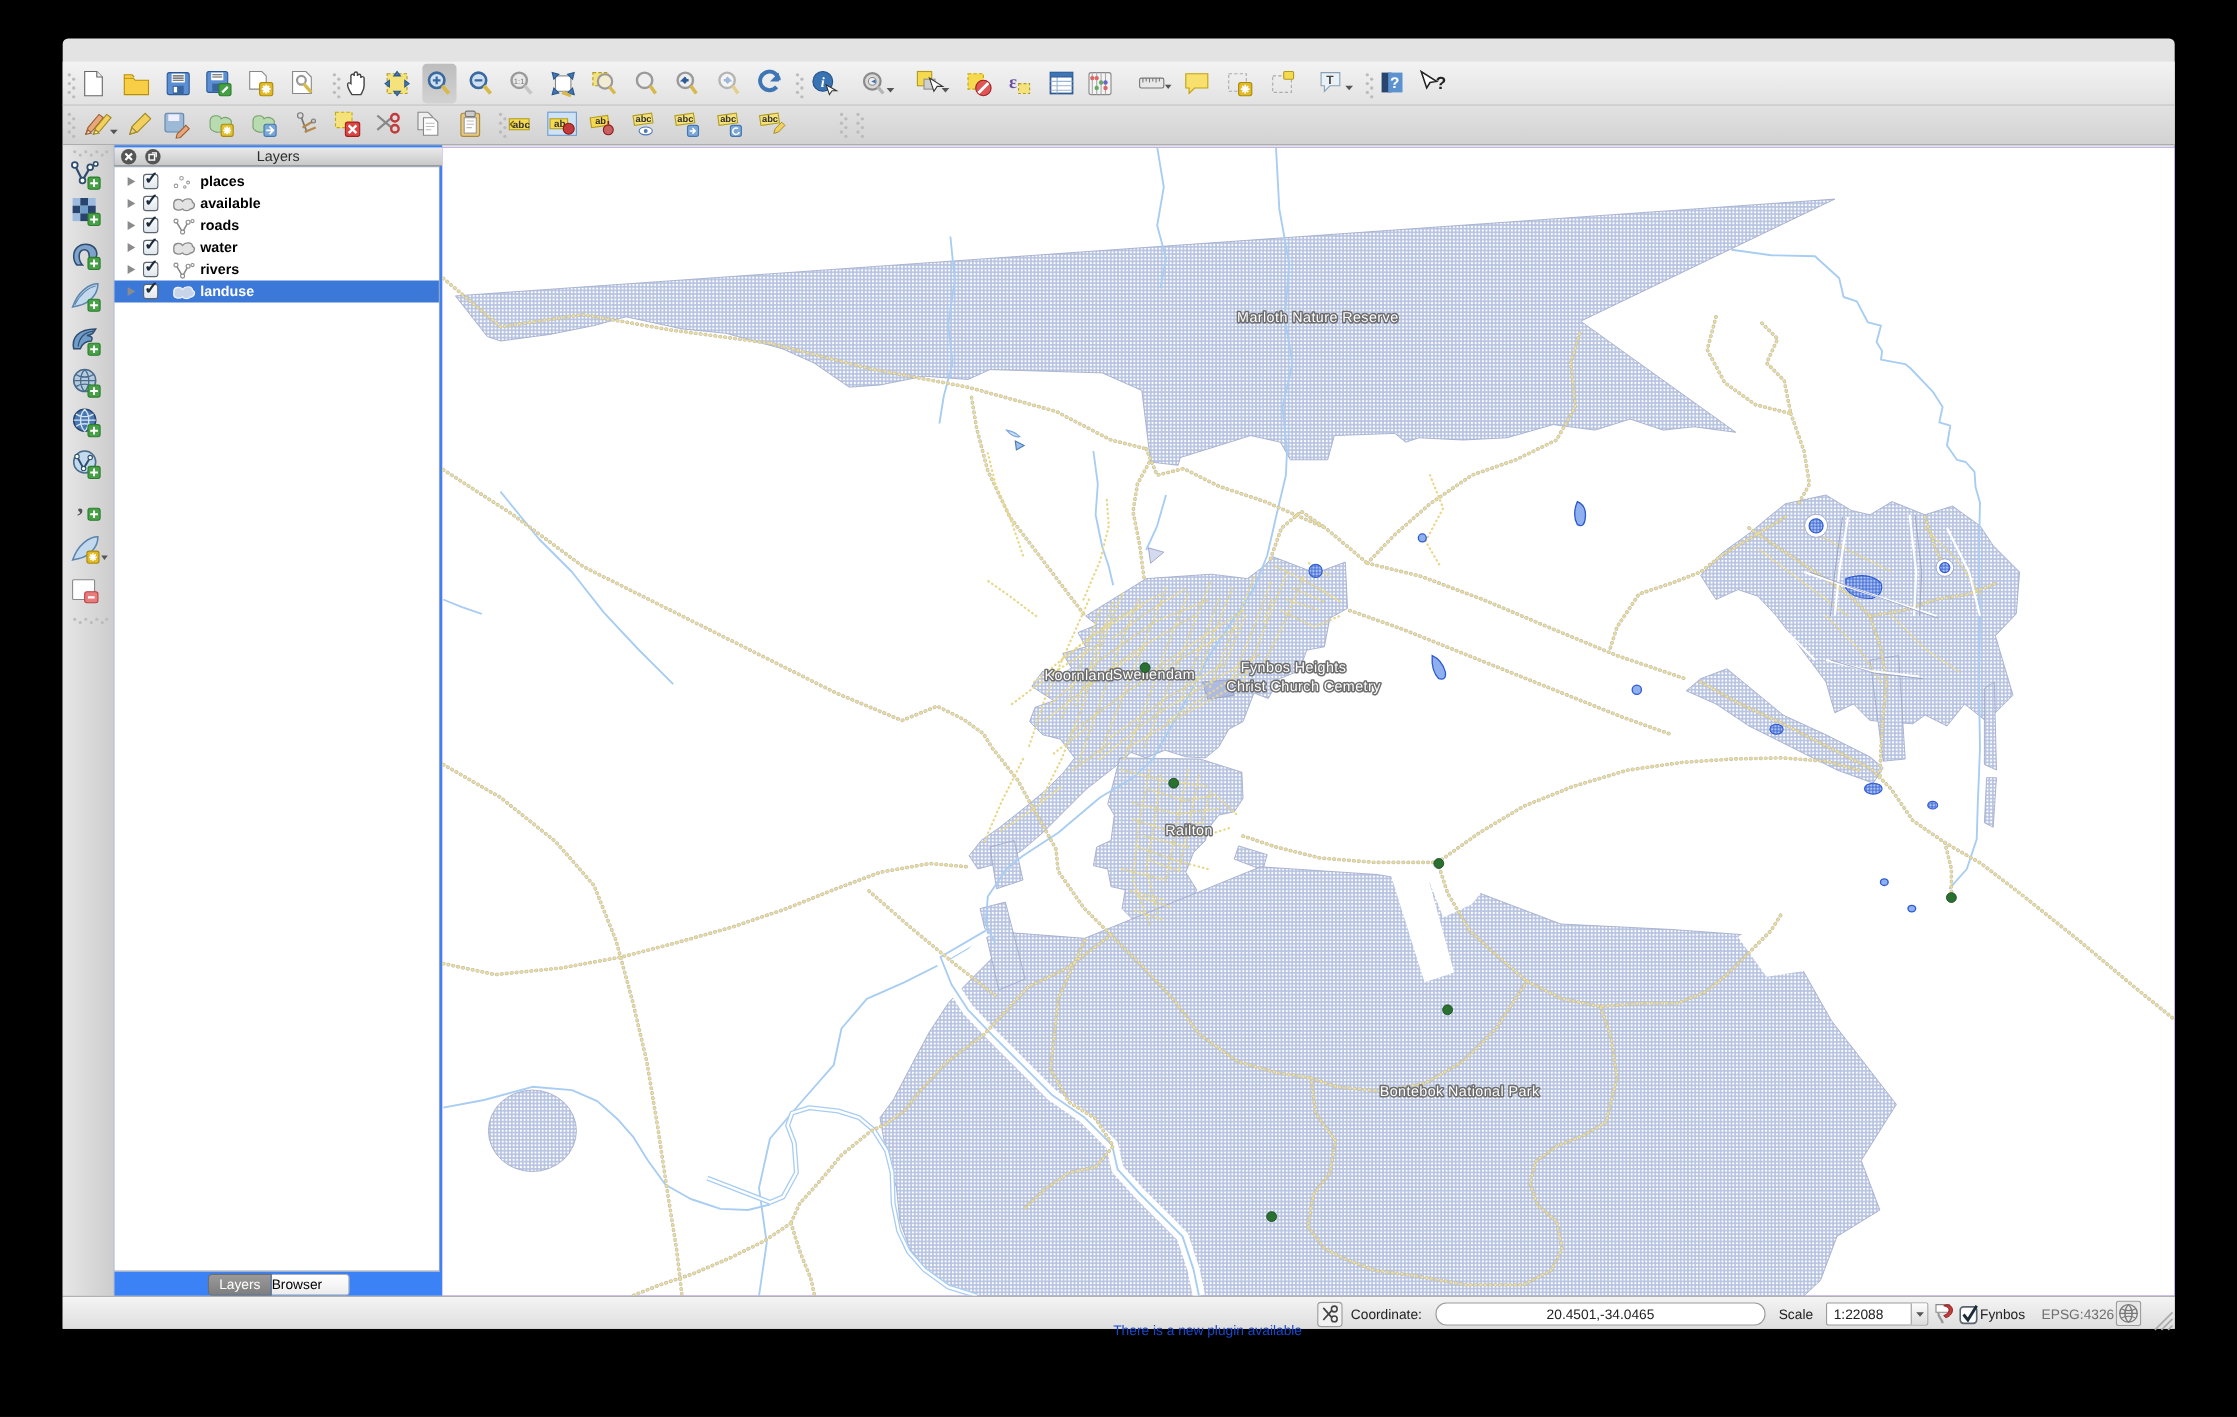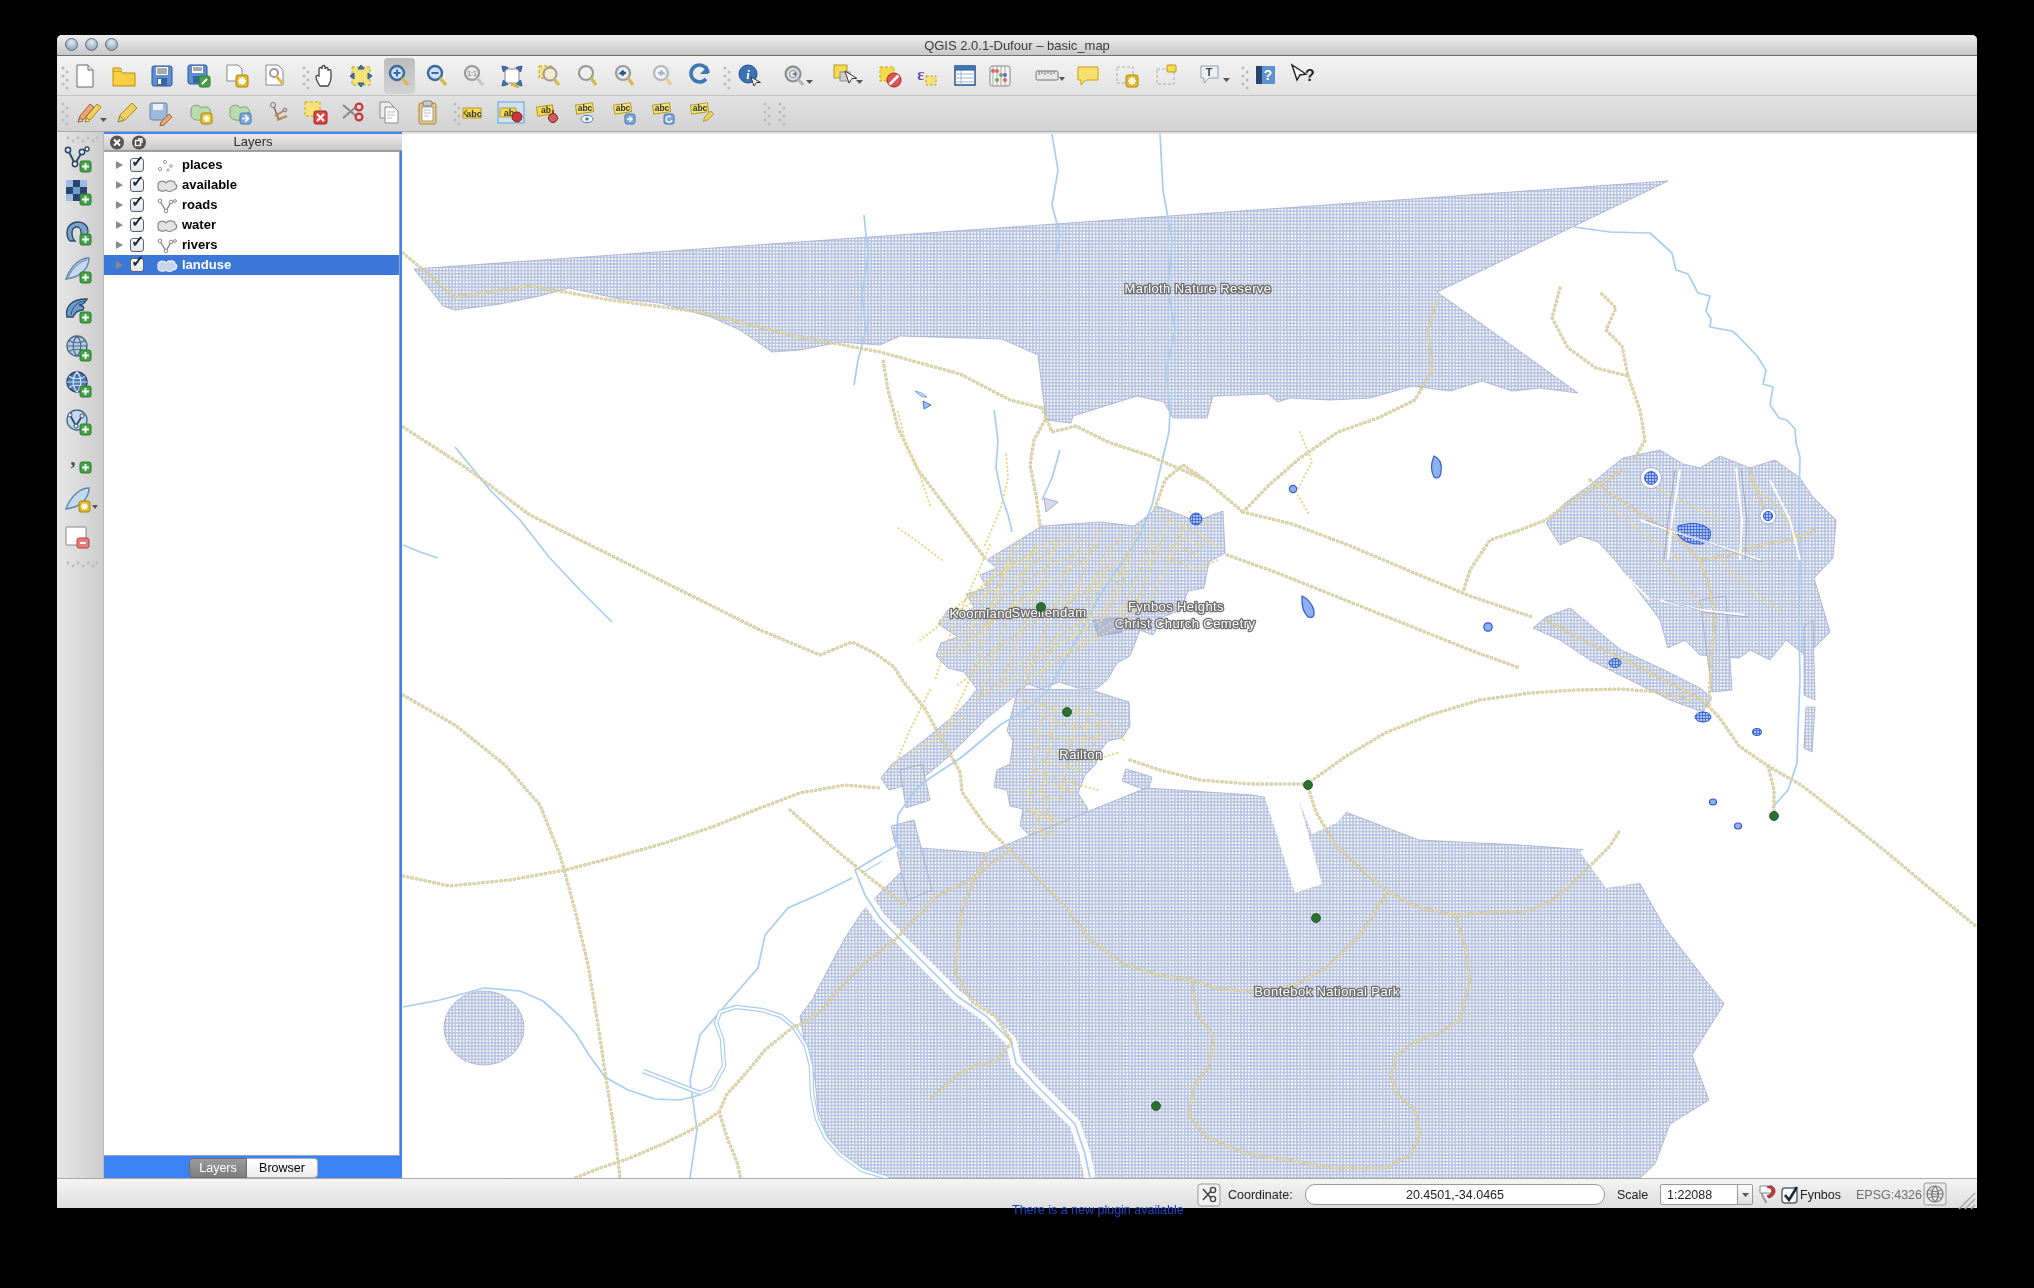--- a/index.html
+++ b/index.html
@@ -16,40 +16,34 @@
 #phead{position:absolute;left:0;top:2px;width:100%;height:17px;background:linear-gradient(#eaeaea,#c9c9c9);border-bottom:1px solid #9c9c9c;text-align:center;font-size:13px;color:#2c2c2c}
 #pbody{position:absolute;left:0;top:19px;width:296px;height:1005px;background:#fff;border:1px solid #98a4b2;border-left:none}
 .prow{position:absolute;left:0;width:100%;height:20px;font-size:13px;font-weight:bold;color:#000}
 .tri{position:absolute;left:12px;top:6px;width:0;height:0;border-left:7px solid #8b8b8b;border-top:4.5px solid transparent;border-bottom:4.5px solid transparent}
 .cb{position:absolute;left:26px;top:2.5px;width:14px;height:14px;background:linear-gradient(#fdfdfd,#dfe6ec);border:1.5px solid #5b6570;border-radius:3px}
 .ck{position:absolute;left:27px;top:-3px;font-size:16px;font-weight:bold;color:#1c2b3a}
 .lname{position:absolute;left:78px;top:2px}
 .licon{position:absolute;left:52px;top:3px}
 #tabs{position:absolute;left:0;top:1006px;width:296px;height:21px}
 #tabL{position:absolute;left:85px;top:0;width:58px;height:20px;background:linear-gradient(#9a9a9a,#7e7e7e);border:1px solid #6e6e6e;border-radius:4px 0 0 4px;color:#fff;font-size:12.5px;text-align:center;line-height:19px}
-#tabB{position:absolute;left:143px;top:0;width:71px;height:20px;background:linear-gradient(#fff,#ececec);border:1px solid #adadad;border-left:none;border-radius:0 4px 4px 0;color:#000;font-size:12.5px;text-align:center;line-height:19px}
+#tabB{position:absolute;left:143px;top:0;width:71px;height:20px;background:linear-gradient(#fff,#ececec);border:1px solid #adadad;border-left:none;border-radius:0 4px 4px 0;color:#000;font-size:12.5px;line-height:19px}
 #canvas{position:absolute;left:345px;top:99px;width:1575px;height:1044px;background:#8b5cf6}
 #status{position:absolute;left:0;top:1143px;width:100%;height:30px;background:linear-gradient(#f4f4f4,#dedede);border-top:1px solid #ababab;font-size:12.5px;color:#222}
 .sv{position:absolute}
 #link{position:absolute;left:955px;top:24px;color:#1947c9;}
 #coordlbl{position:absolute;left:1171px;top:9px}
 #coordbox{position:absolute;left:1248px;top:5px;width:300px;height:21px;background:#fff;border:1px solid #9b9b9b;border-radius:10px;text-align:center;line-height:20px}
 #scalelbl{position:absolute;left:1560px;top:9px}
 #scalebox{position:absolute;left:1603px;top:5px;width:93px;height:21px;background:#fff;border:1px solid #9b9b9b;border-radius:2px;line-height:20px;padding-left:6px}
 #scaledd{position:absolute;right:0;top:0;width:15px;height:19px;background:linear-gradient(#fdfdfd,#dcdcdc);border-left:1px solid #9b9b9b}
 #renderlbl{position:absolute;left:1743px;top:9px}
 #epsg{position:absolute;left:1799px;top:9px;color:#6f6f6f}
 </style></head><body>
 <div id="win">
-  <div id="titlebar">
-    <div class="tl" style="left:8px"></div>
-      <div class="tl" style="left:28px"></div>
-      <div class="tl" style="left:48px"></div>
-    <div id="title">QGIS 2.0.1-Dufour – basic_map</div>
-  </div>
   <div id="toolbars">
   <div id="row1">
     <div style="position:absolute;left:327px;top:2px;width:31px;height:36px;background:linear-gradient(#bdbdbd,#d2d2d2);border-radius:4px"></div>
         <svg class="ic" style="left:244px;top:8px" width="10" height="28">
           <g fill="#bbb">
             <circle cx="3" cy="4" r="1.5"></circle>
             <circle cx="7" cy="8" r="1.5"></circle>
             <circle cx="3" cy="12" r="1.5"></circle>
             <circle cx="7" cy="16" r="1.5"></circle>
             <circle cx="3" cy="20" r="1.5"></circle>

